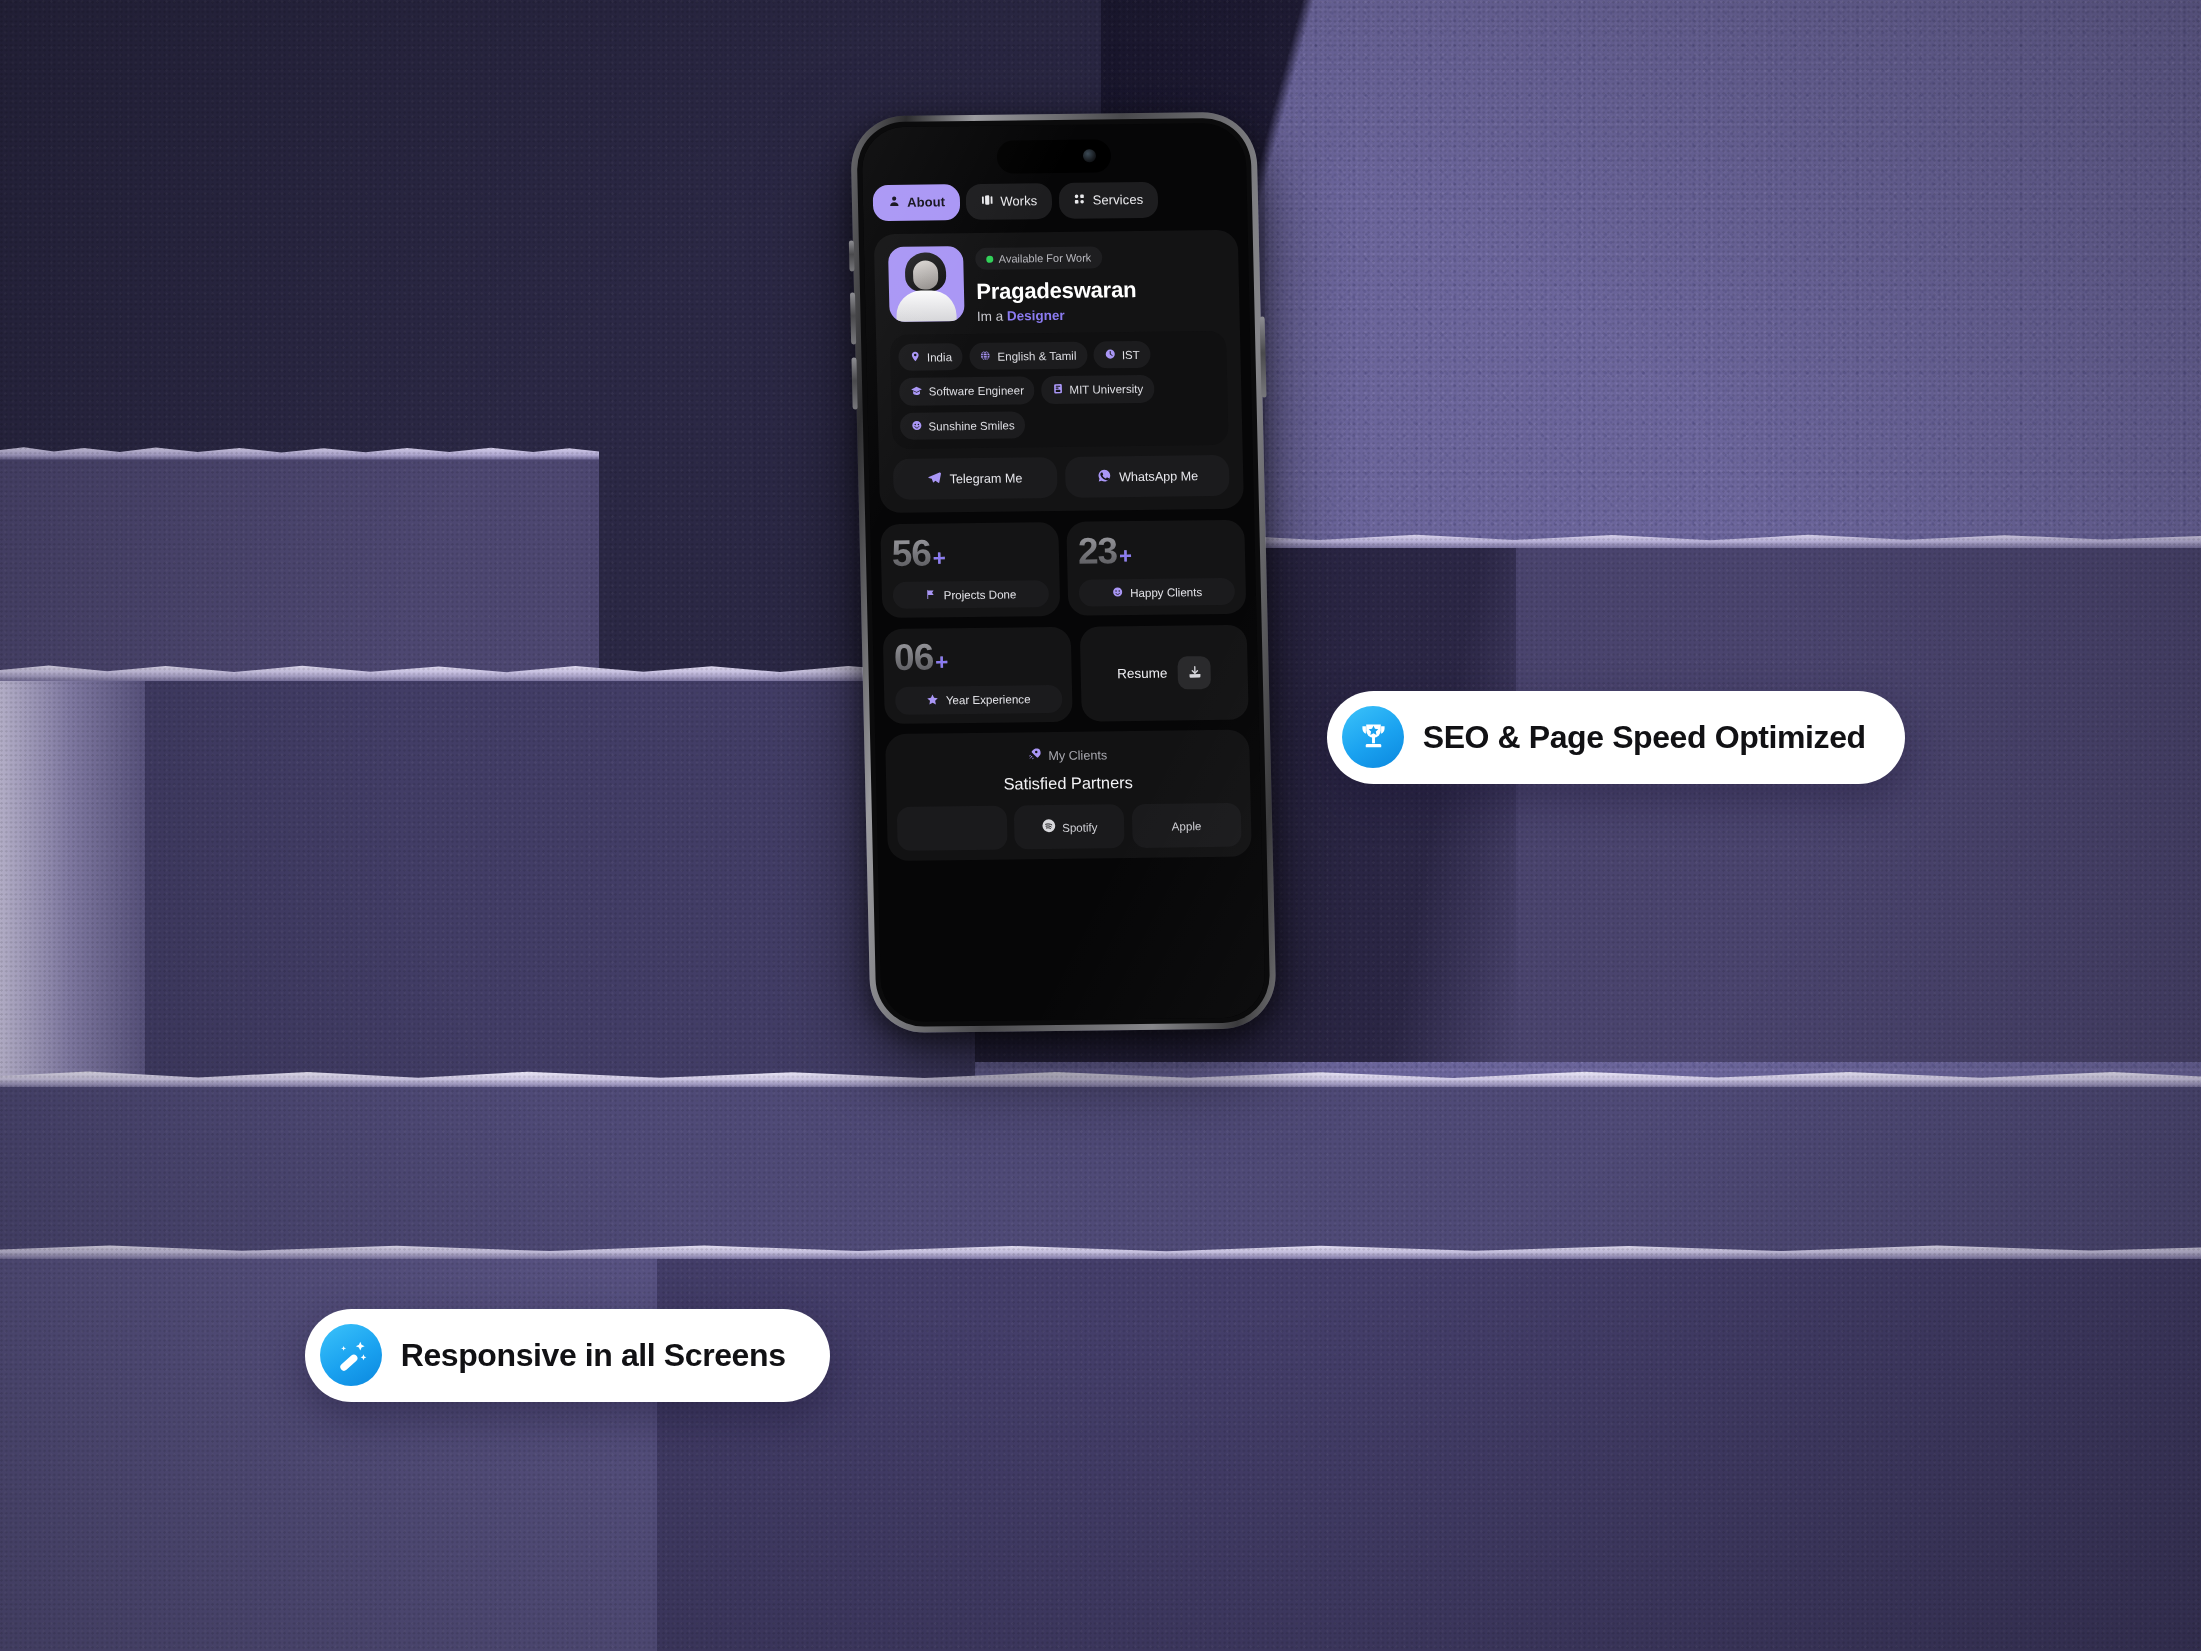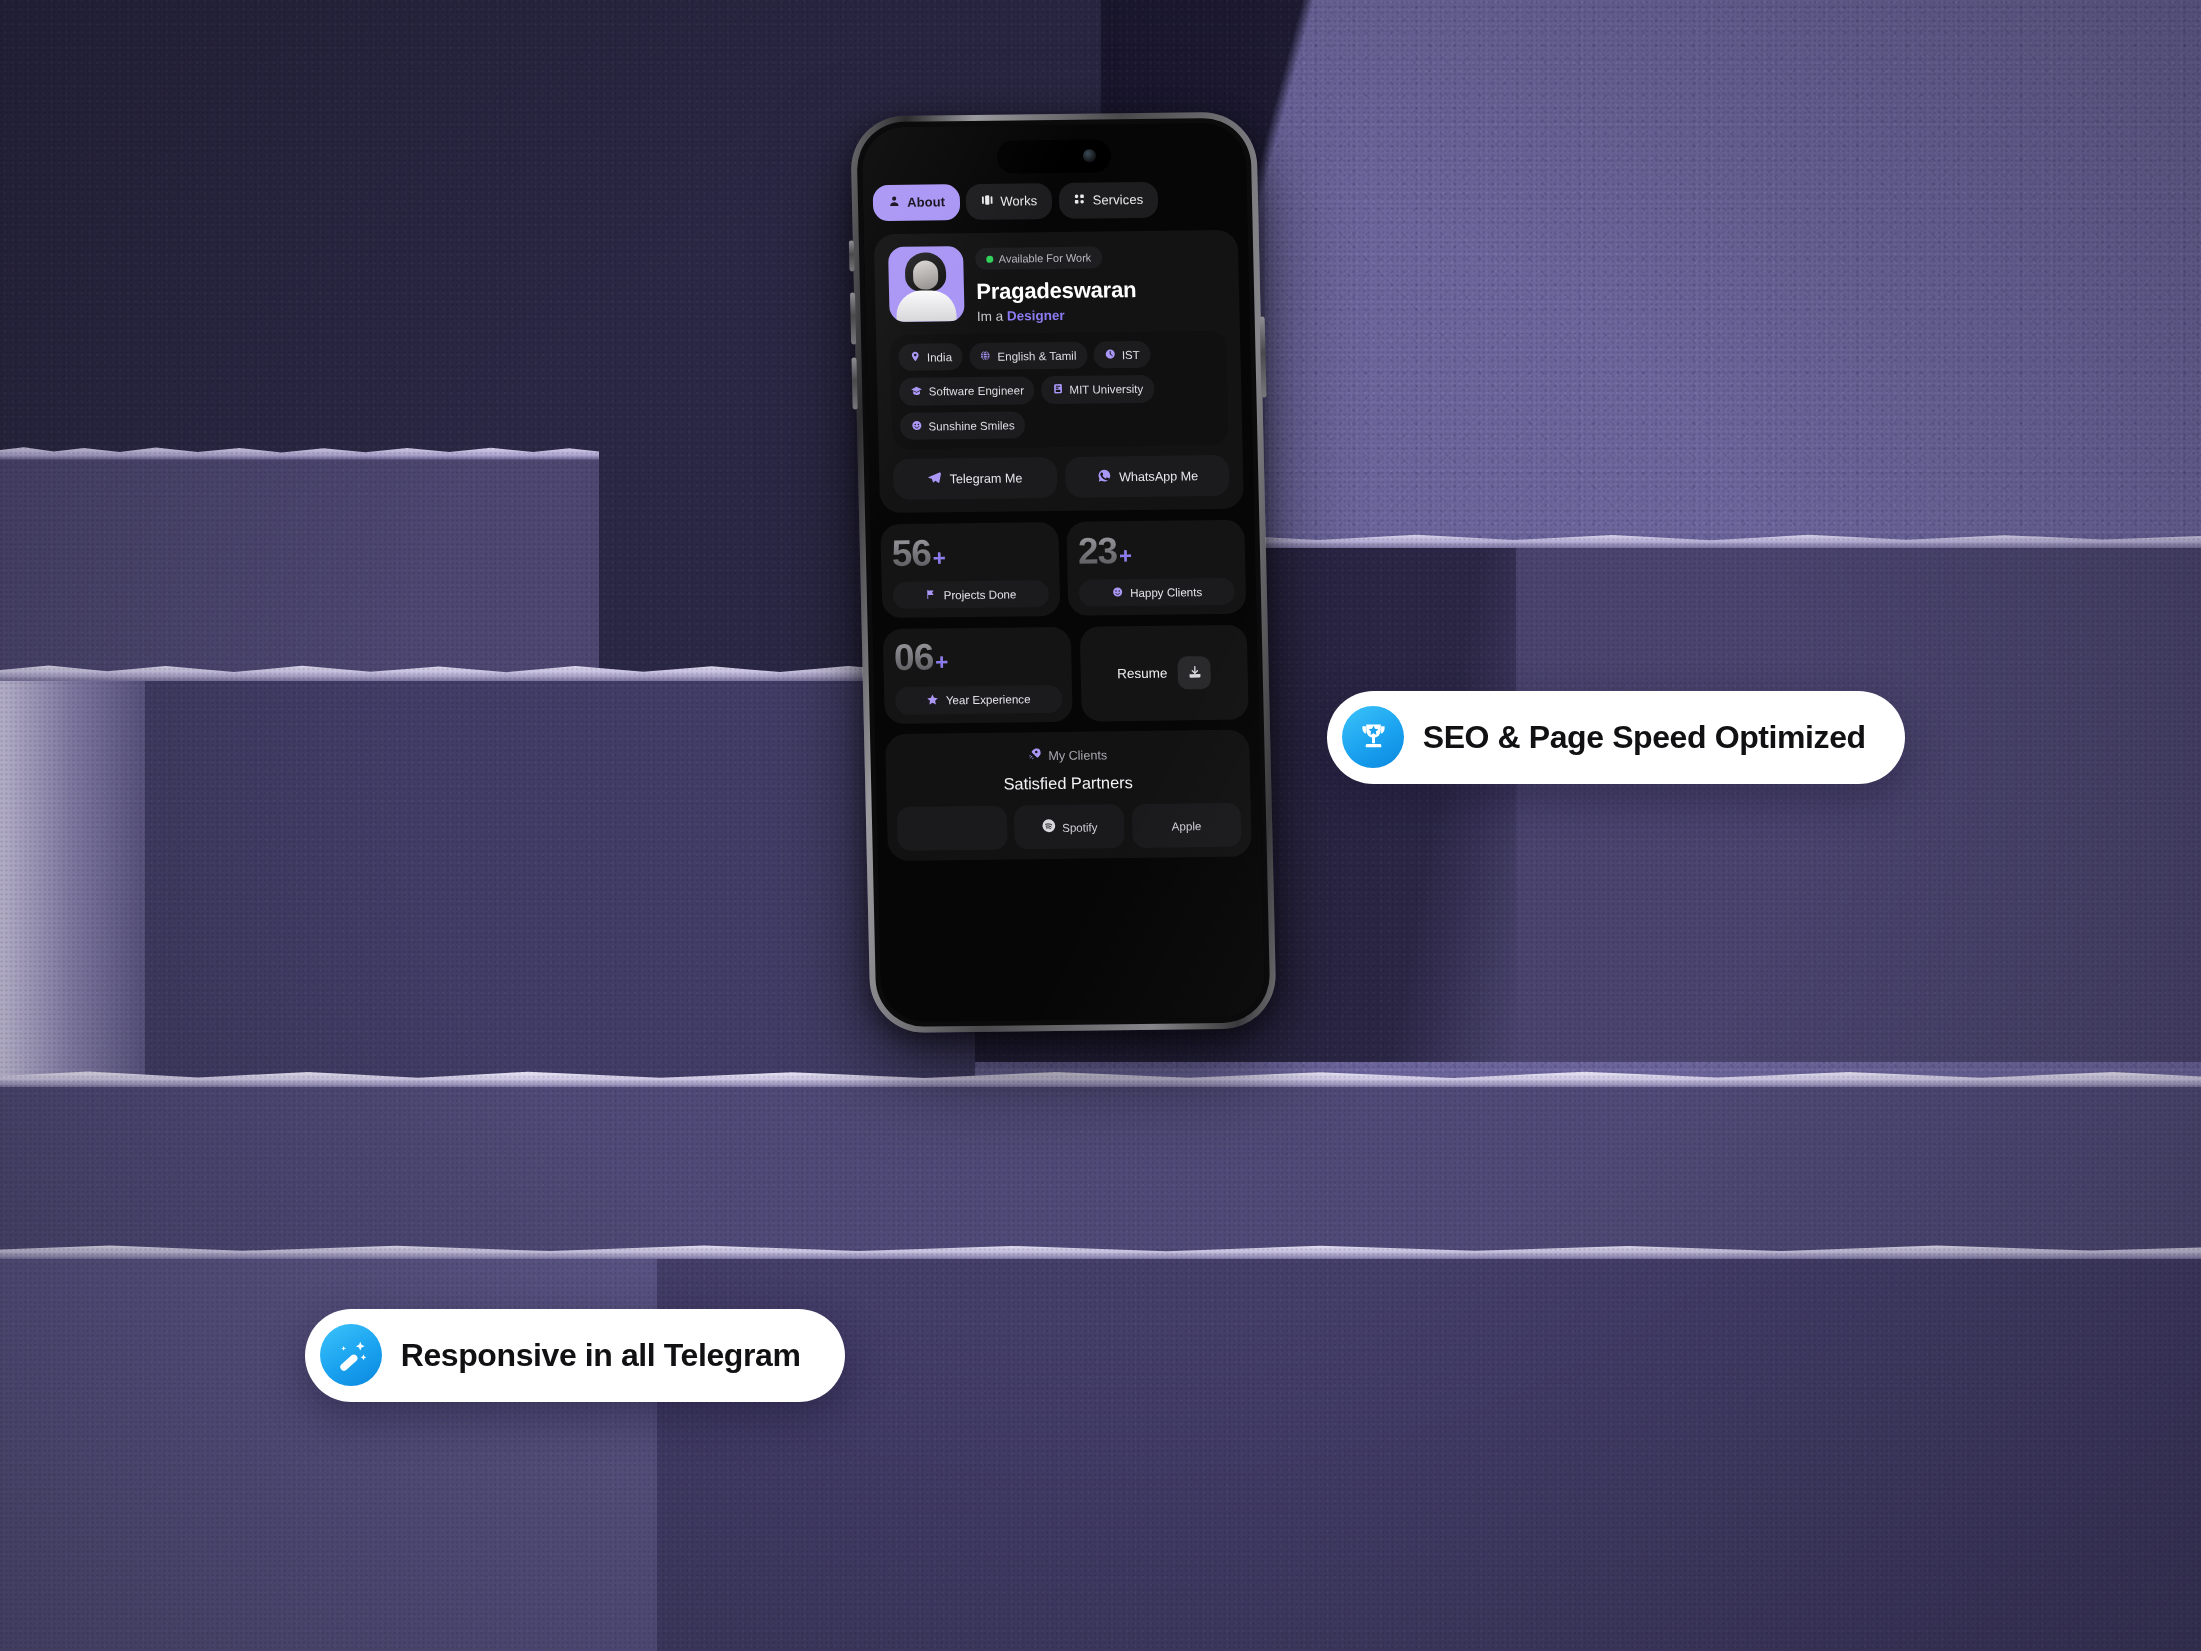--- a/index.html
+++ b/index.html
@@ -441,17 +441,17 @@
 
   <div class="pill pill-resp">
     <span class="pill-ico">
       <svg width="35" height="35" viewBox="0 0 24 24" fill="#fff">
         <rect x="3.2" y="14.4" width="14" height="5" rx="2.5" transform="rotate(-42 10.2 16.9)"></rect>
         <path d="M18 2.6l.9 2.1 2.1.9-2.1.9-.9 2.1-.9-2.1-2.1-.9 2.1-.9z"></path>
         <path d="M20.2 11.2l.6 1.4 1.4.6-1.4.6-.6 1.4-.6-1.4-1.4-.6 1.4-.6z"></path>
         <path d="M6.6 5.4l.5 1.2 1.2.5-1.2.5-.5 1.2-.5-1.2-1.2-.5 1.2-.5z"></path>
       </svg>
     </span>
-    <span class="pill-txt">Responsive in all Telegram</span>
+    <span class="pill-txt">Responsive in all Screens</span>
   </div>
 
 </div>
 
 
 </body></html>

